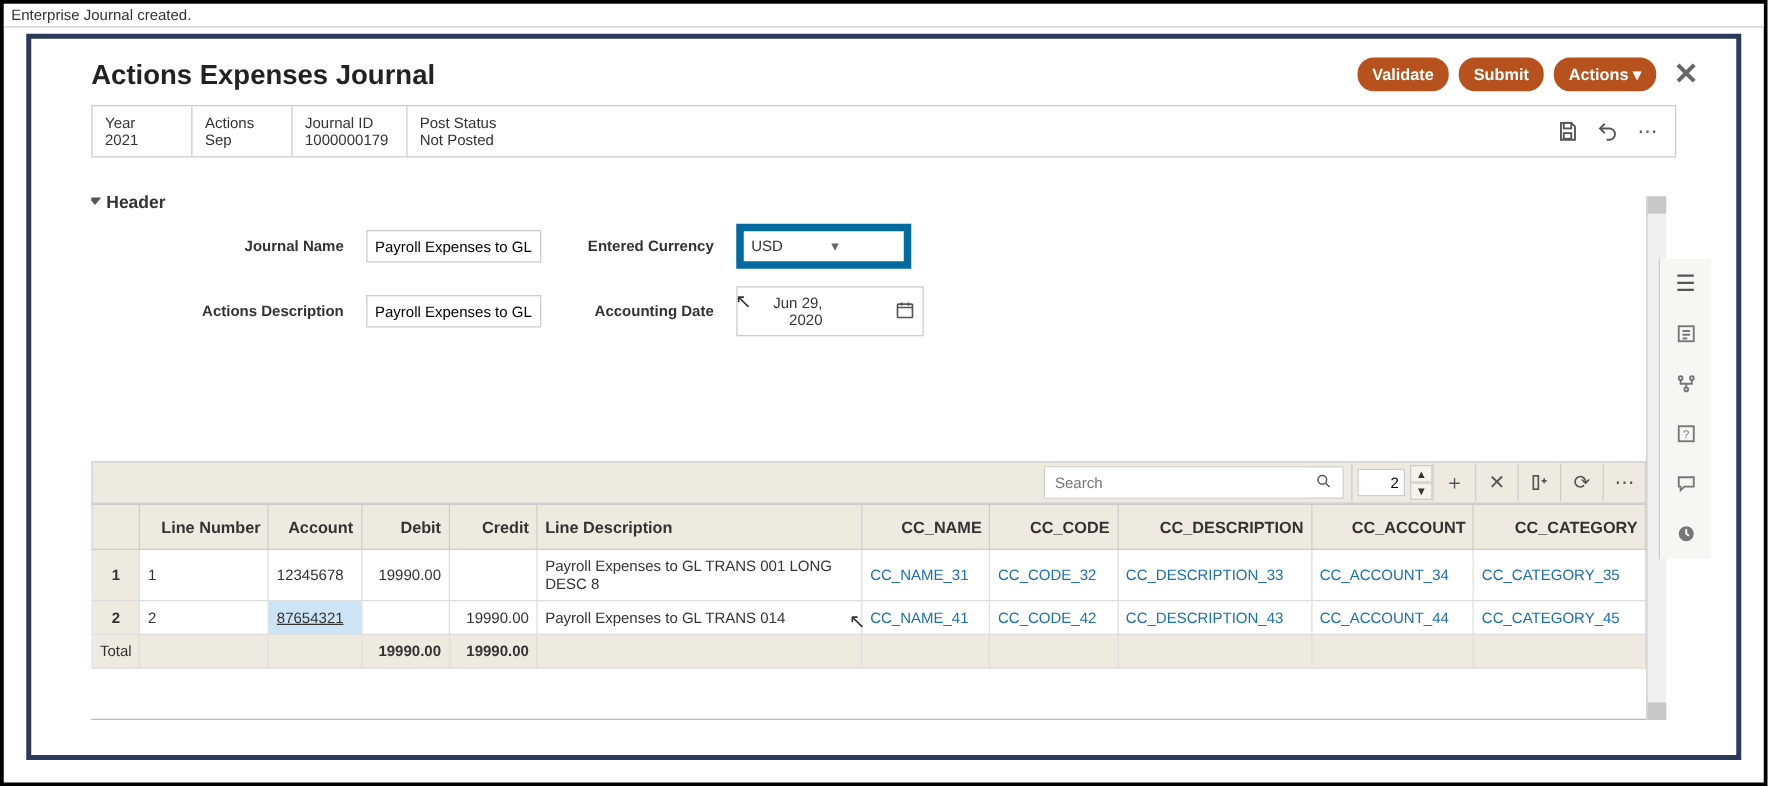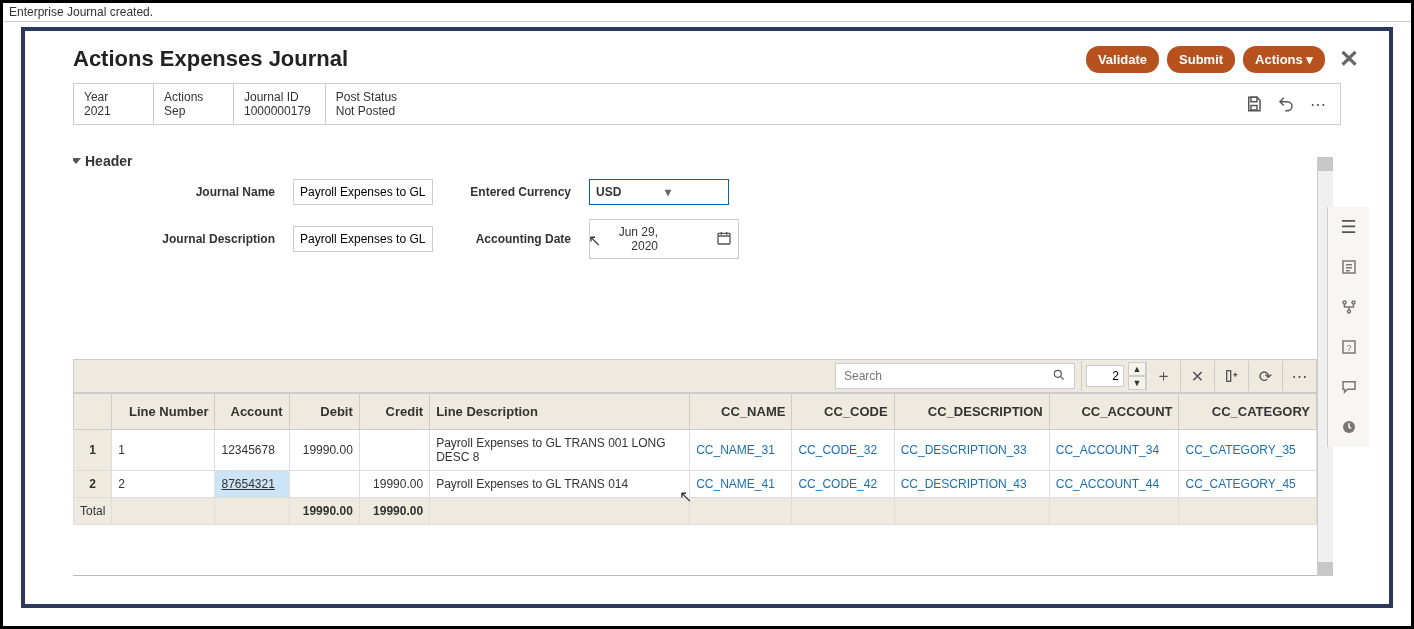--- a/index.html
+++ b/index.html
@@ -23,21 +23,21 @@
 
   .content-region { position:absolute; top:96px; left:48px; right:72px; bottom:28px; overflow:auto; border-bottom:1px solid #bbb;margin-top:20px; }
 
   .section-hd { display:flex; align-items:center; gap:6px; margin:6px 0 10px 0; }
   .section-hd .tri { width:0; height:0; border-left:6px solid #555; border-top:5px solid transparent; border-bottom:5px solid transparent; transform:rotate(90deg); }
   .section-hd .txt { font-weight:bold; font-size:14px; color:#333; }
 
   .form-grid { display:grid; grid-template-columns: 190px 140px 120px 160px; column-gap:18px; row-gap:14px; align-items:center; margin-left:12px; }
   .form-grid label { text-align:right; font-weight:bold; color:#333; font-size:12px; }
   .tinput { border:1px solid #ccc; padding:5px 6px; font-size:12px; width:140px; background:#fff; }
-  .combo { display:flex; align-items:center; border:1px solid #0369a1; width:140px; background:#fff;font-weight:bold; }
+  .combo { display:flex; align-items:center; border:6px solid #0369a1; width:140px; background:#fff; }
   .combo span { flex:1; padding:5px 6px; font-size:12px; }
   .combo .caret { padding:0 8px; color:#666; }
   .datebox { display:flex; align-items:center; border:1px solid #ccc; width:150px; background:#fff; }
   .datebox span { flex:1; padding:5px 6px; font-size:12px;text-align:right; }
   .datebox .cal { padding:0 6px; color:#666; cursor:pointer; }
 
   .line-sec { margin-top:100px; }
   .line-toolbar { display:flex; align-items:center; border:1px solid #ccc; background:#eeeadf; }
   .line-toolbar .section-hd { margin:0; padding:6px 8px; border-right:none; flex:0 0 auto; }
   .line-toolbar .gap { flex:1; }
@@ -137,21 +137,21 @@
 
     <div class="form-grid">
       <label>Journal Name</label>
       <input class="tinput" value="Payroll Expenses to GL T" style="">
       <label>Entered Currency</label>
       <div class="combo">
         <span>USD</span>
         <span class="caret">▾</span>
       </div>
 
-      <label>Journal Description</label>
+      <label>Actions Description</label>
       <input class="tinput" value="Payroll Expenses to GL T" style="">
       <label>Accounting Date</label>
       <div class="datebox">
         <span>Jun 29, 2020</span>
         <span class="cal">
           <svg width="16" height="16" viewBox="0 0 24 24" fill="none" stroke="#555" stroke-width="2">
               <rect x="3" y="5" width="18" height="16" rx="1"></rect>
               <path d="M3 9h18M8 3v4M16 3v4"></path>
             </svg>
         </span>

